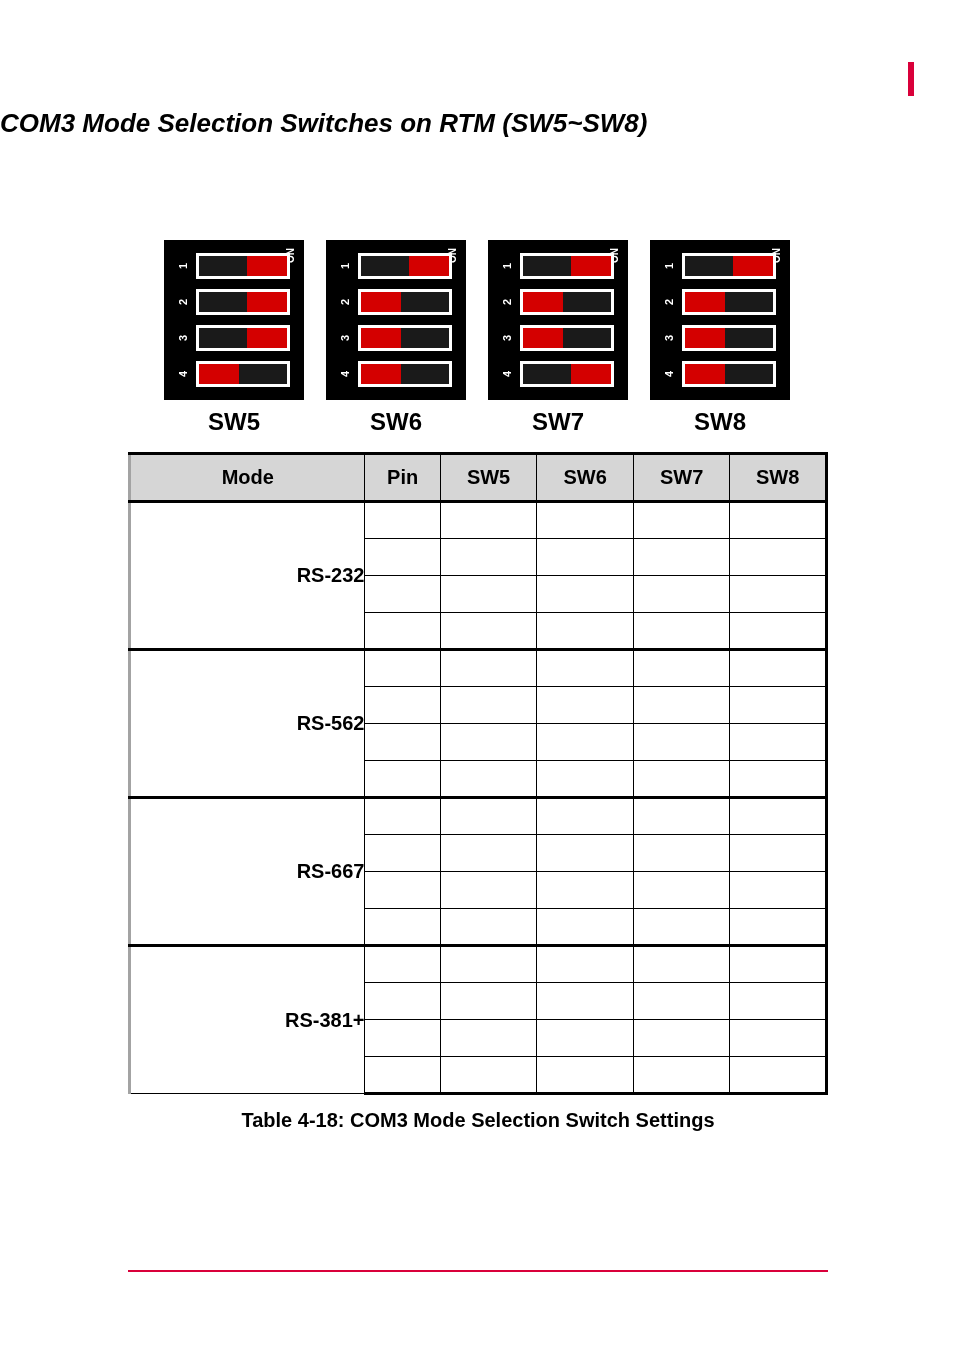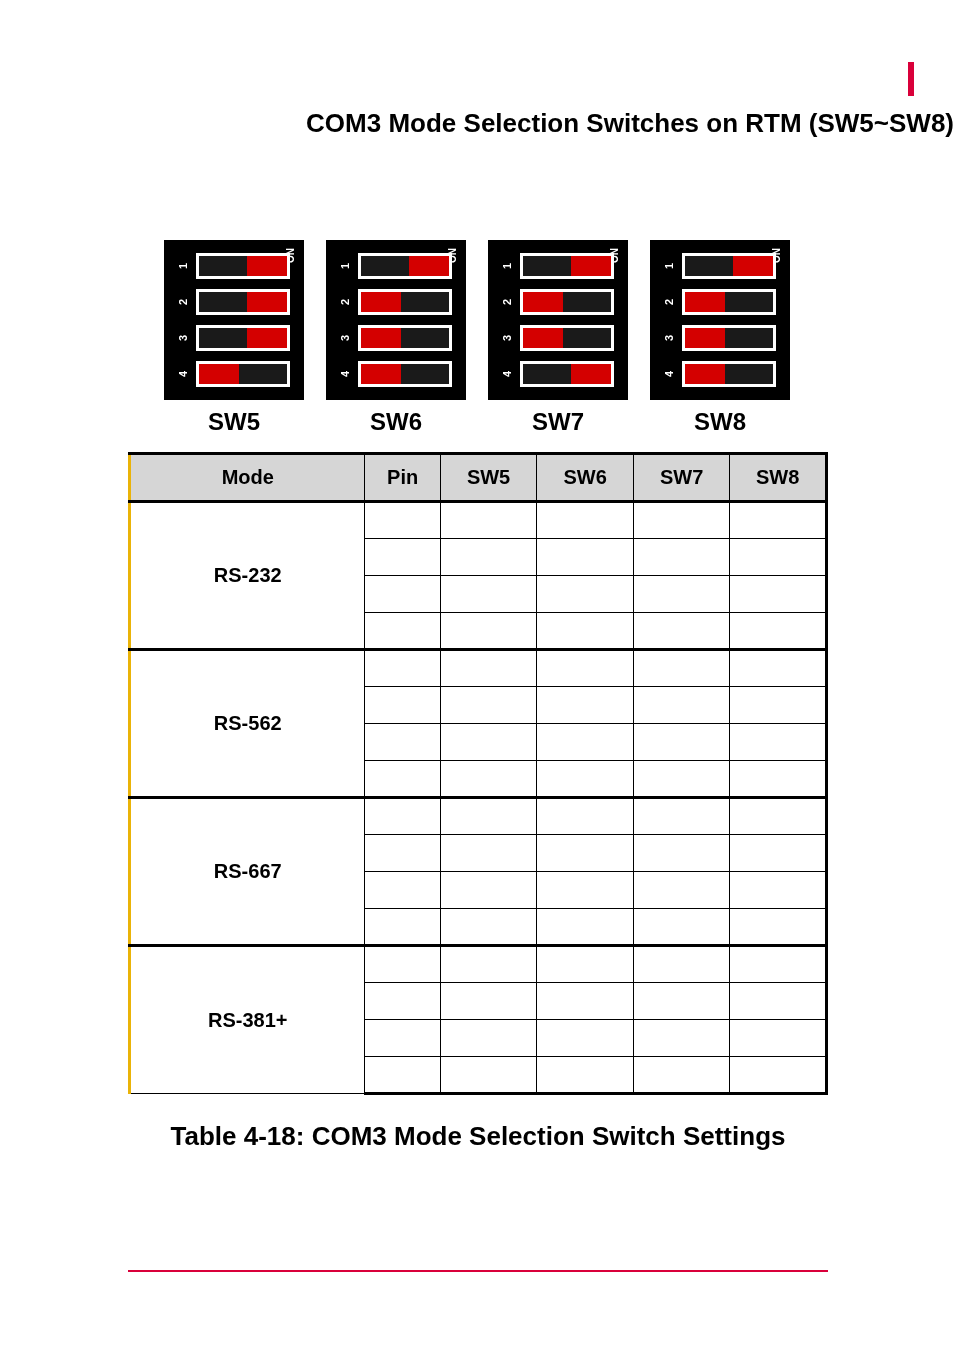--- a/index.html
+++ b/index.html
@@ -17,23 +17,24 @@
       right: 40px;
       width: 6px;
       height: 34px;
       background: #d9003a;
     }
     .page-title {
       position: absolute;
       top: 108px;
       left: 0;
       right: 0;
-      text-align: right;
+      text-align: left;
       font-size: 26px;
       font-weight: bold;
+      font-style: italic;
     }
     
     .switch-row {
       position: absolute;
       top: 240px;
       left: 0;
       right: 0;
       display: flex;
       justify-content: center;
       gap: 22px;
@@ -108,32 +109,32 @@
     thead th {
       background: #d6d6d6;
       font-weight: bold;
       text-align: center;
       height: 48px;
       border-top: 3px solid #000;
       border-bottom: 3px solid #000;
     }
     .mode-cell {
       font-weight: bold;
-      text-align: center;
+      text-align: right;
       width: 200px;
     }
     td.val { text-align: center; width: 82px; }
     td.pin { text-align: center; width: 64px; }
     tbody tr.sep-top td { border-top: 3px solid #000; }
     tbody tr:last-child td { border-bottom: 3px solid #000; }
-    table { border-left: 3px solid #eab308; border-right: 3px solid #000; }
+    table { border-left: 3px solid #a3a3a3; border-right: 3px solid #000; }
     .caption {
-      margin-top: 26px;
+      margin-top: 14px;
       text-align: center;
-      font-size: 26px;
+      font-size: 20px;
       font-weight: bold;
     }
     .footer-line {
       position: absolute;
       bottom: 80px;
       left: 128px;
       width: 700px;
       height: 2px;
       background: #d9003a;
     }

